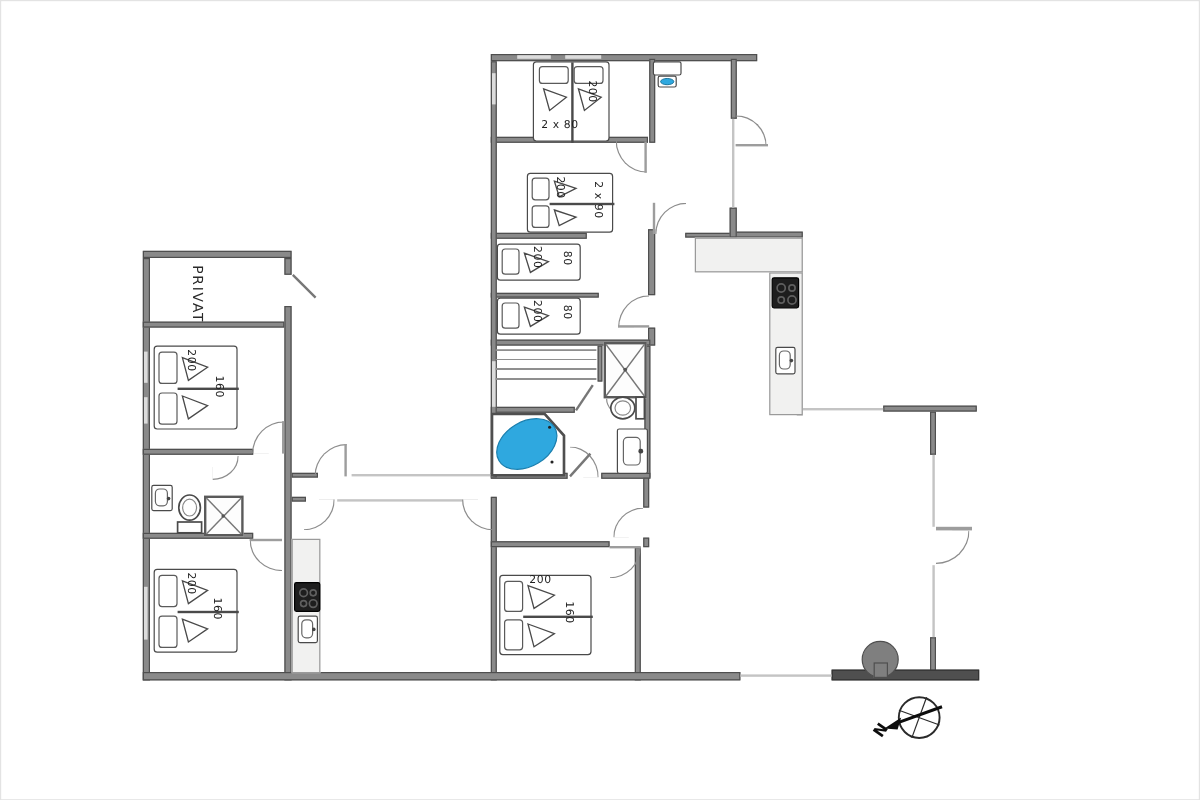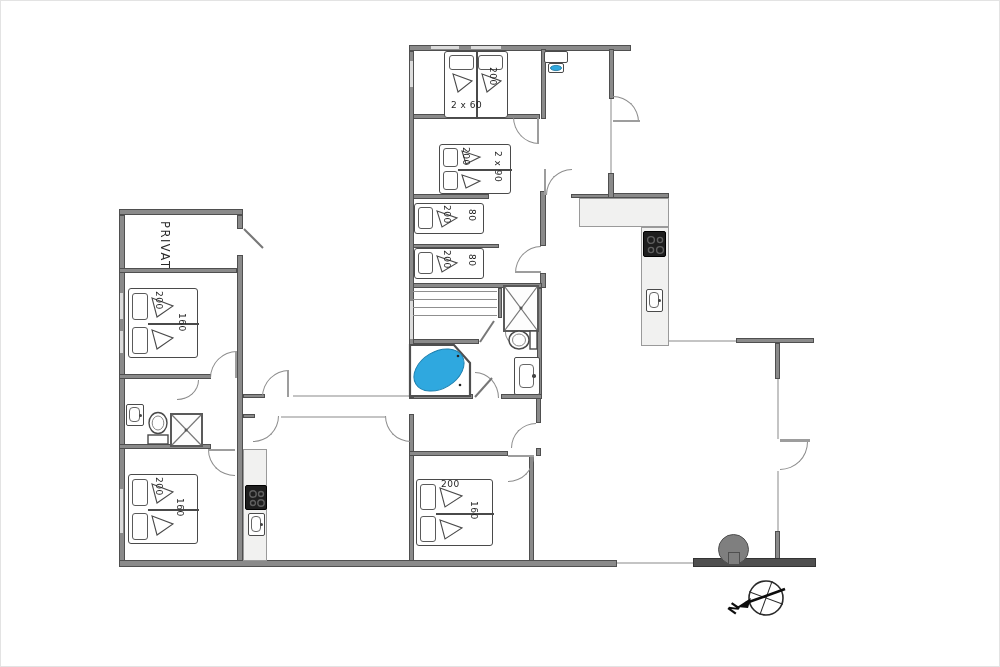--- a/index.html
+++ b/index.html
@@ -282,21 +282,21 @@
         <path d="M1,2 L23,10 L6,21 Z" fill="#fff" stroke="#4a4a4a" stroke-width="1.1"></path>
       </svg>
     <svg style="left:22px;top:38px" width="26" height="24">
         <path d="M1,2 L23,10 L6,21 Z" fill="#fff" stroke="#4a4a4a" stroke-width="1.1"></path>
       </svg>
   </b>
 
   <span class="privat" style="left:157px;top:220px">PRIVAT</span>
 
   <span class="vlab" style="left:487px;top:66px">200</span>
-  <span class="hlab" style="left:450px;top:100px">2 x 60</span>
+  <span class="hlab" style="left:450px;top:100px">2 x 80</span>
 
   <span class="vlab" style="left:460px;top:146px">200</span>
   <span class="vlab" style="left:492px;top:150px">2 x 90</span>
 
   <span class="vlab" style="left:441px;top:204px">200</span>
   <span class="vlab" style="left:466px;top:208px">80</span>
 
   <span class="vlab" style="left:441px;top:249px">200</span>
   <span class="vlab" style="left:466px;top:253px">80</span>
 

